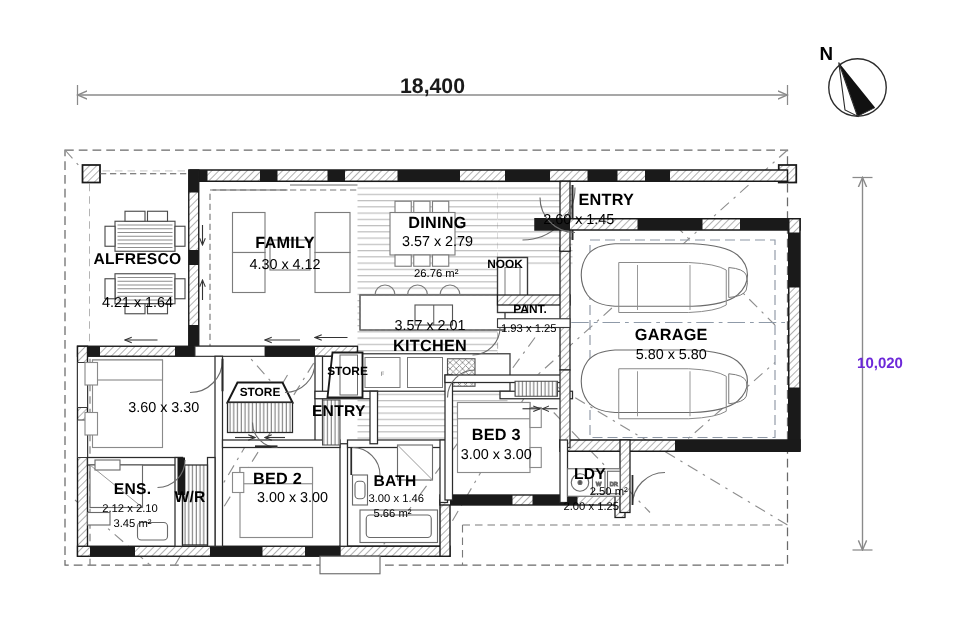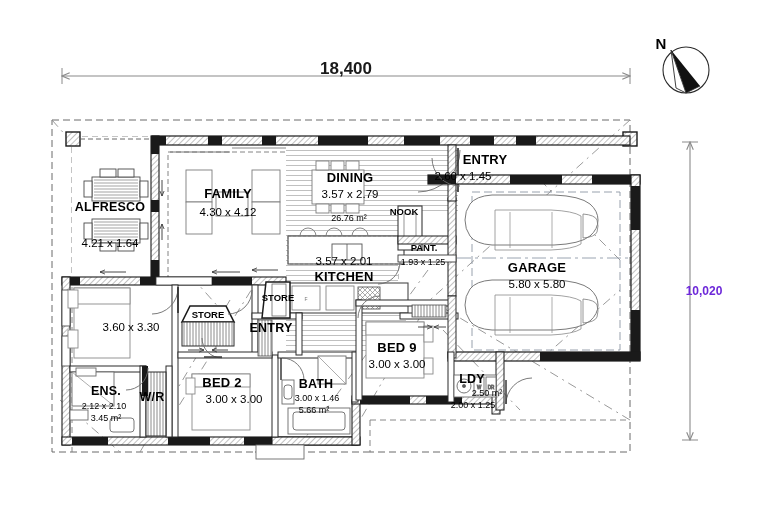--- a/index.html
+++ b/index.html
@@ -548,20 +548,20 @@
   <div class="lbl room-name ctr" style="left:316px; top:385px;">BATH</div>
   <div class="lbl room-small-dim ctr" style="left:317px; top:399px;">3.00 x 1.46</div>
   <div class="lbl room-area ctr" style="left:314px; top:411px;">5.66 m²</div>
 
   <div class="lbl room-name ctr" style="left:106px; top:392px;">ENS.</div>
   <div class="lbl room-small-dim ctr" style="left:104px; top:407px;">2.12 x 2.10</div>
   <div class="lbl room-area ctr" style="left:106px; top:419px;">3.45 m²</div>
 
   <div class="lbl room-name ctr" style="left:152px; top:398px;">W/R</div>
 
-  <div class="lbl room-name big ctr" style="left:397px; top:348px;">BED 9</div>
+  <div class="lbl room-name big ctr" style="left:397px; top:348px;">BED 3</div>
   <div class="lbl room-dim ctr" style="left:397px; top:364px;">3.00 x 3.00</div>
 
   <div class="lbl room-name ctr" style="left:472px; top:380px;">LDY</div>
   <div class="lbl room-area ctr" style="left:487px; top:394px;text-align:center;">2.50 m²</div>
   <div class="lbl room-small-dim ctr" style="left:473px; top:406px;">2.00 x 1.25</div>
 
 </div>
 
 </body></html>

